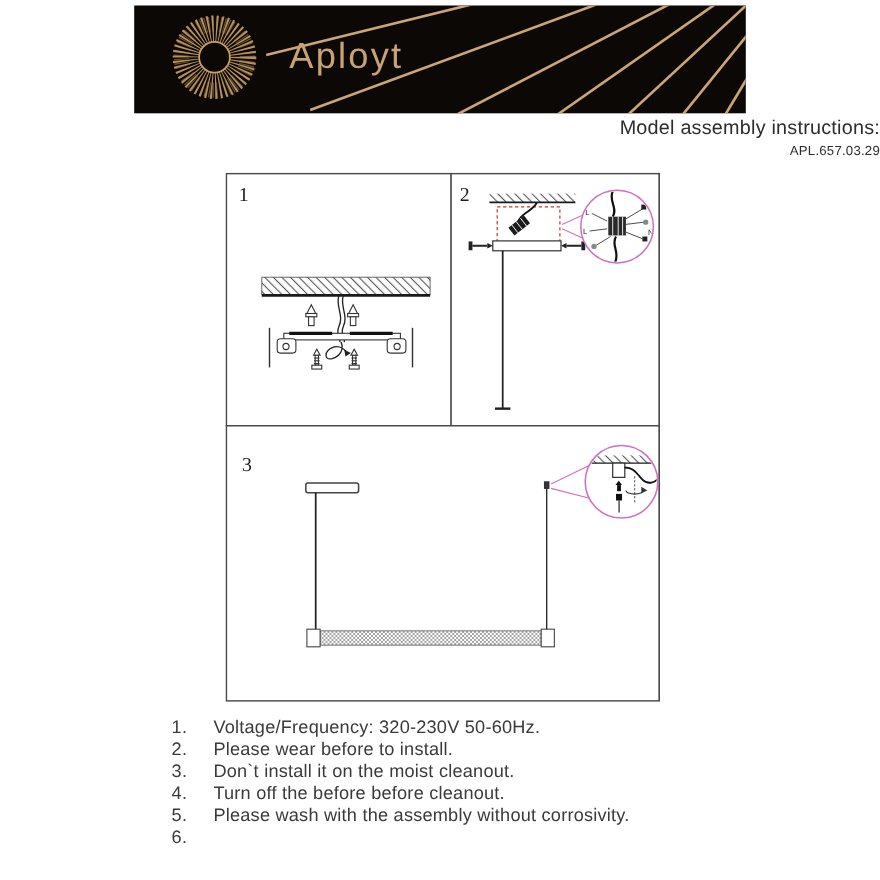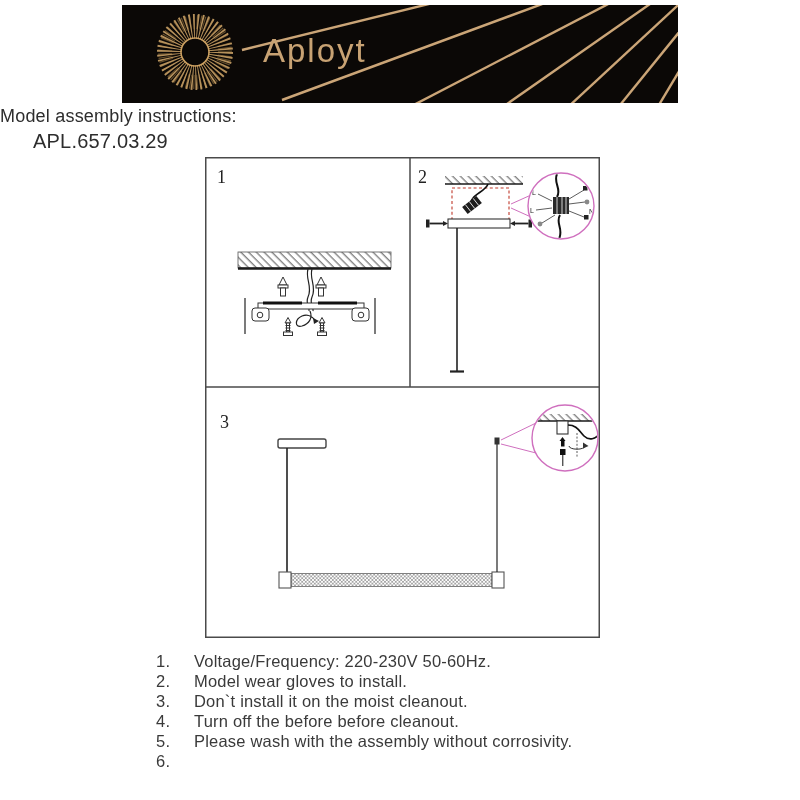--- a/index.html
+++ b/index.html
@@ -11,23 +11,23 @@
   .banner{
     position:absolute;left:122px;top:5px;width:556px;height:98px;
     background:#0b0806;overflow:hidden;
   }
   .banner svg{position:absolute;left:0;top:0;}
   .logo-text{
     position:absolute;left:141px;top:27px;
     font-size:33px;font-weight:400;letter-spacing:2px;color:#c8a273;
   }
   
-  .titles{position:absolute;left:0;top:106px;width:800px;text-align:left;}
+  .titles{position:absolute;left:0;top:106px;width:800px;text-align:right;}
   .title-main{font-size:18px;font-weight:500;color:#2d2d2d;letter-spacing:.2px;}
-  .title-model{font-size:20px;font-weight:500;color:#2d2d2d;margin-top:3px;letter-spacing:.2px;padding-left:33px;}
+  .title-model{font-size:12px;font-weight:500;color:#2d2d2d;margin-top:3px;letter-spacing:.2px;padding-left:33px;}
   
   .diagram{position:absolute;left:205px;top:157px;width:395px;height:481px;}
   
   .instructions{position:absolute;left:156px;top:652px;width:520px;}
   .inst-row{display:flex;font-size:16.5px;line-height:19.9px;color:#3a3a3a;letter-spacing:.2px;}
   .inst-num{width:38px;flex:0 0 38px;}
 </style>
 </head>
 <body>
 
@@ -231,25 +231,25 @@
           <path d="M364,289 A8,3.2 0 1 0 380,289" fill="none" stroke="#333" stroke-width="1"></path>
           <polygon points="378,285.5 383.5,289 378,291.5" fill="#333"></polygon>
         </g>
       </g>
     </svg>
   </div>
 
   <div class="instructions">
     <div class="inst-row">
       <span class="inst-num">1.</span>
-      <span class="inst-text">Voltage/Frequency: 220-230V 50-60Hz.</span>
+      <span class="inst-text">Voltage/Frequency: 320-230V 50-60Hz.</span>
     </div>
     <div class="inst-row">
       <span class="inst-num">2.</span>
-      <span class="inst-text">Model wear gloves to install.</span>
+      <span class="inst-text">Please wear before to install.</span>
     </div>
     <div class="inst-row">
       <span class="inst-num">3.</span>
       <span class="inst-text">Don`t install it on the moist cleanout.</span>
     </div>
     <div class="inst-row">
       <span class="inst-num">4.</span>
       <span class="inst-text">Turn off the before before cleanout.</span>
     </div>
     <div class="inst-row">

